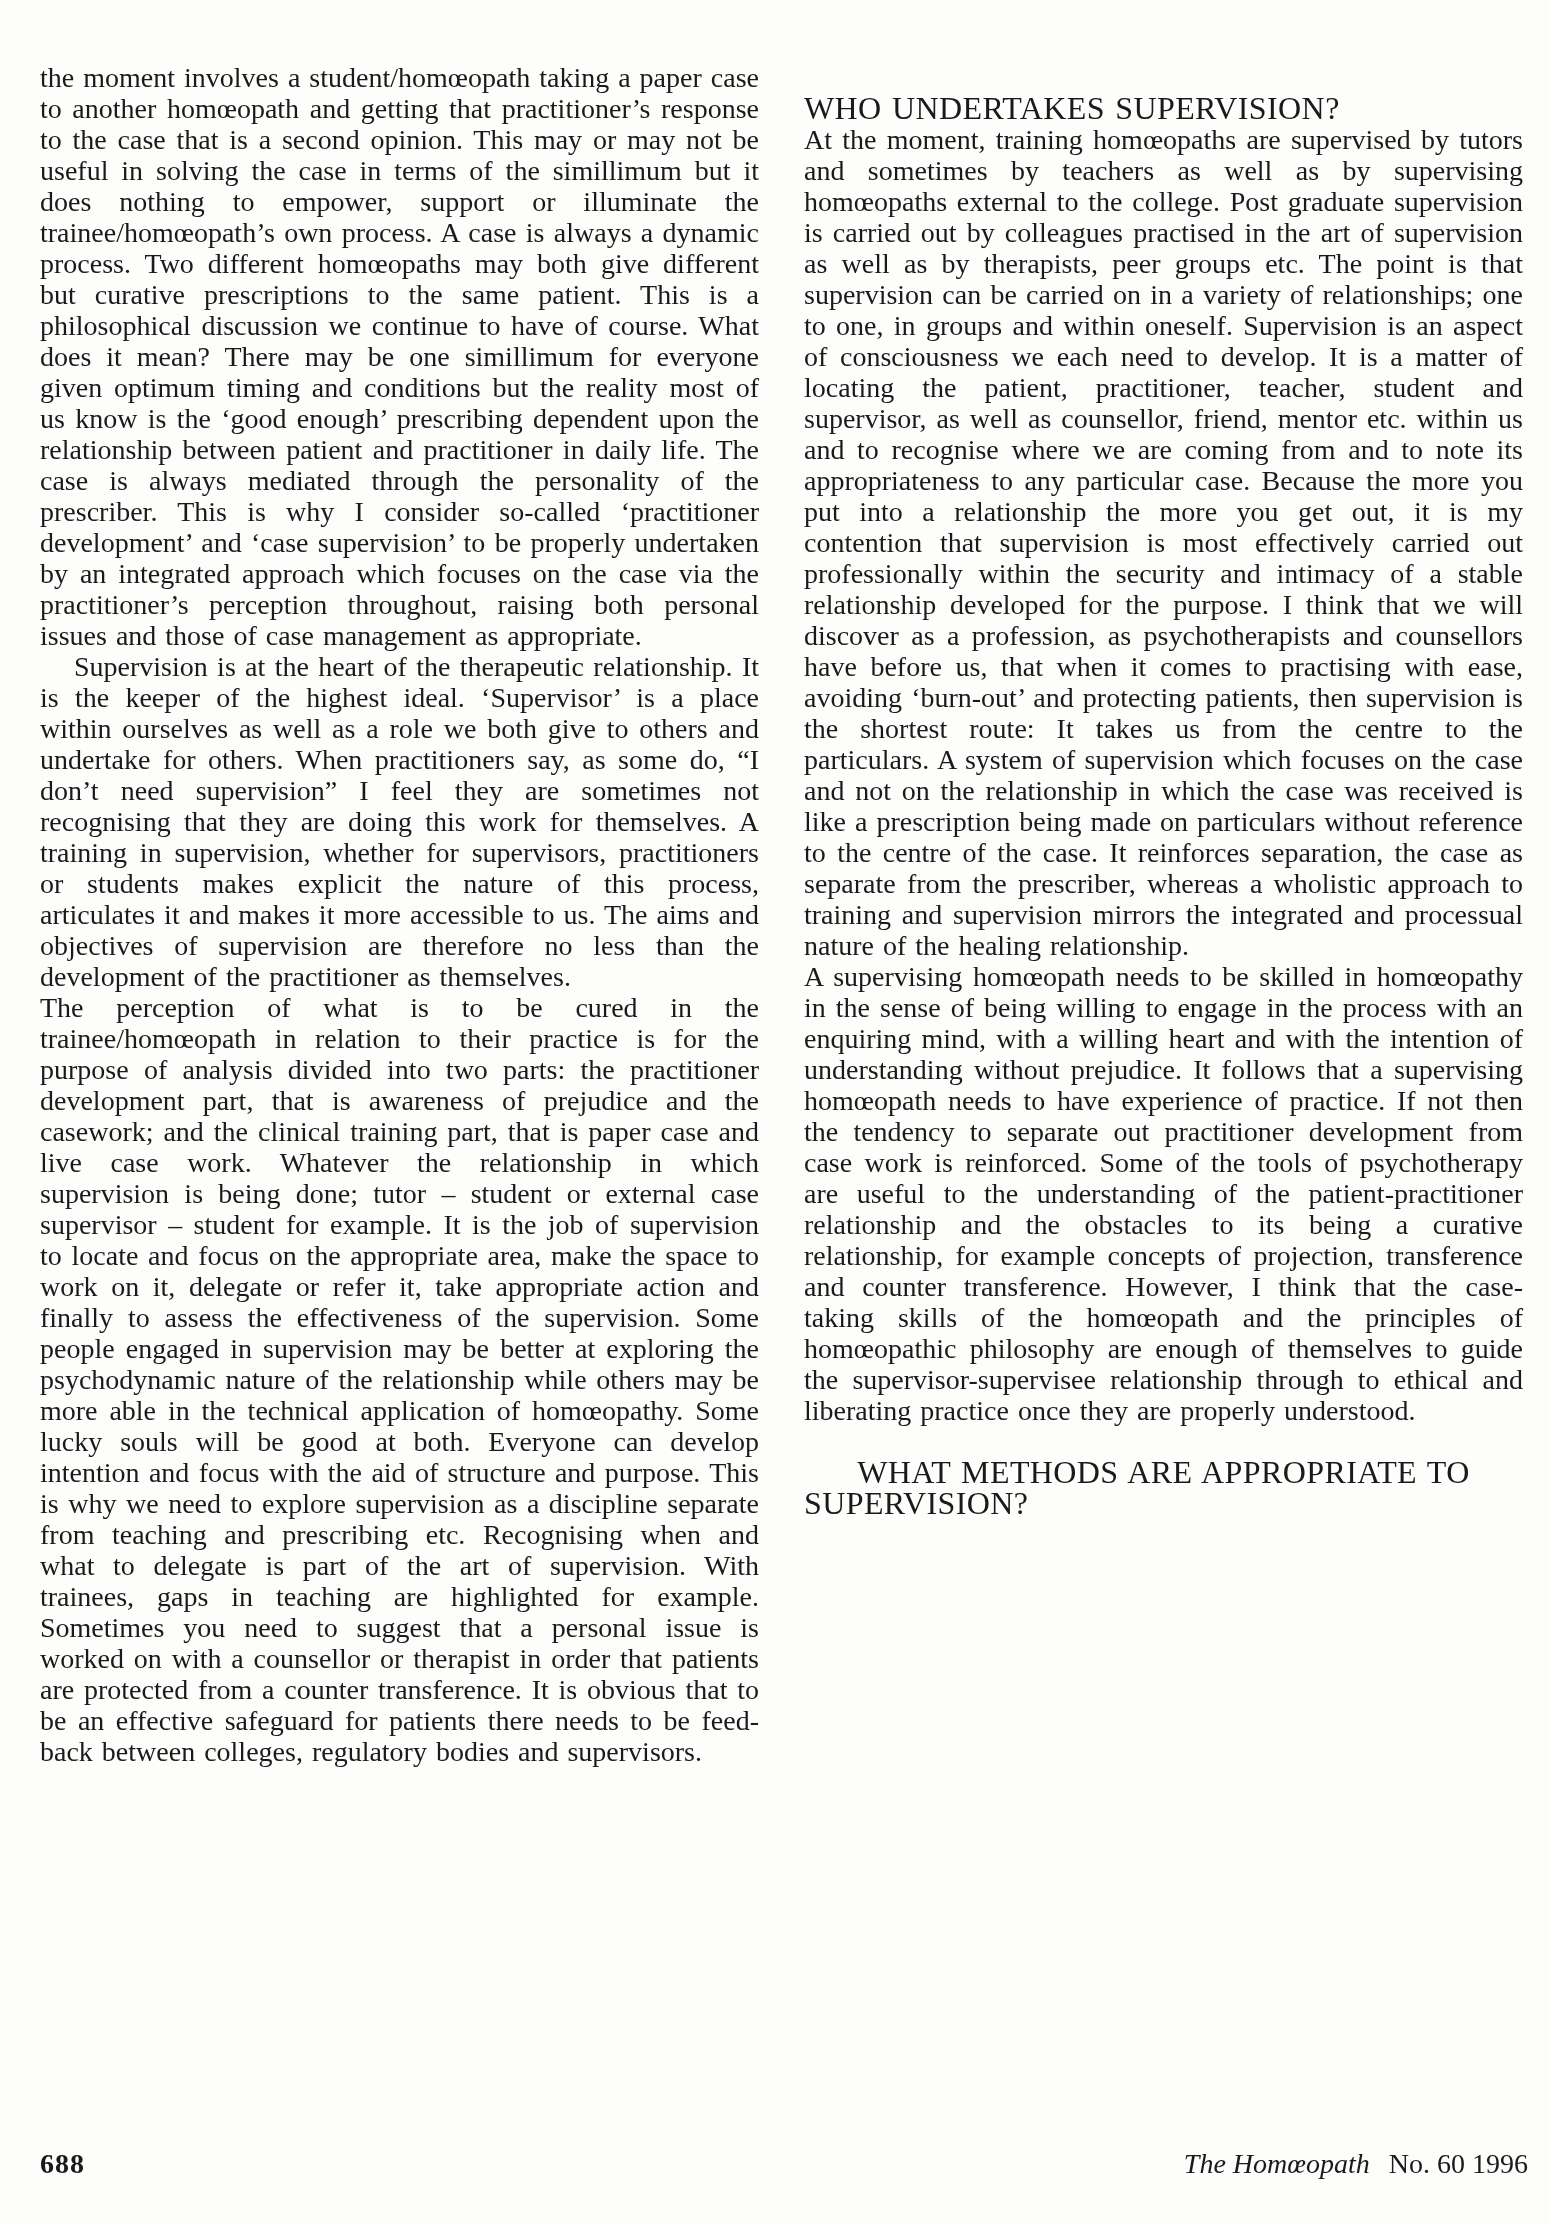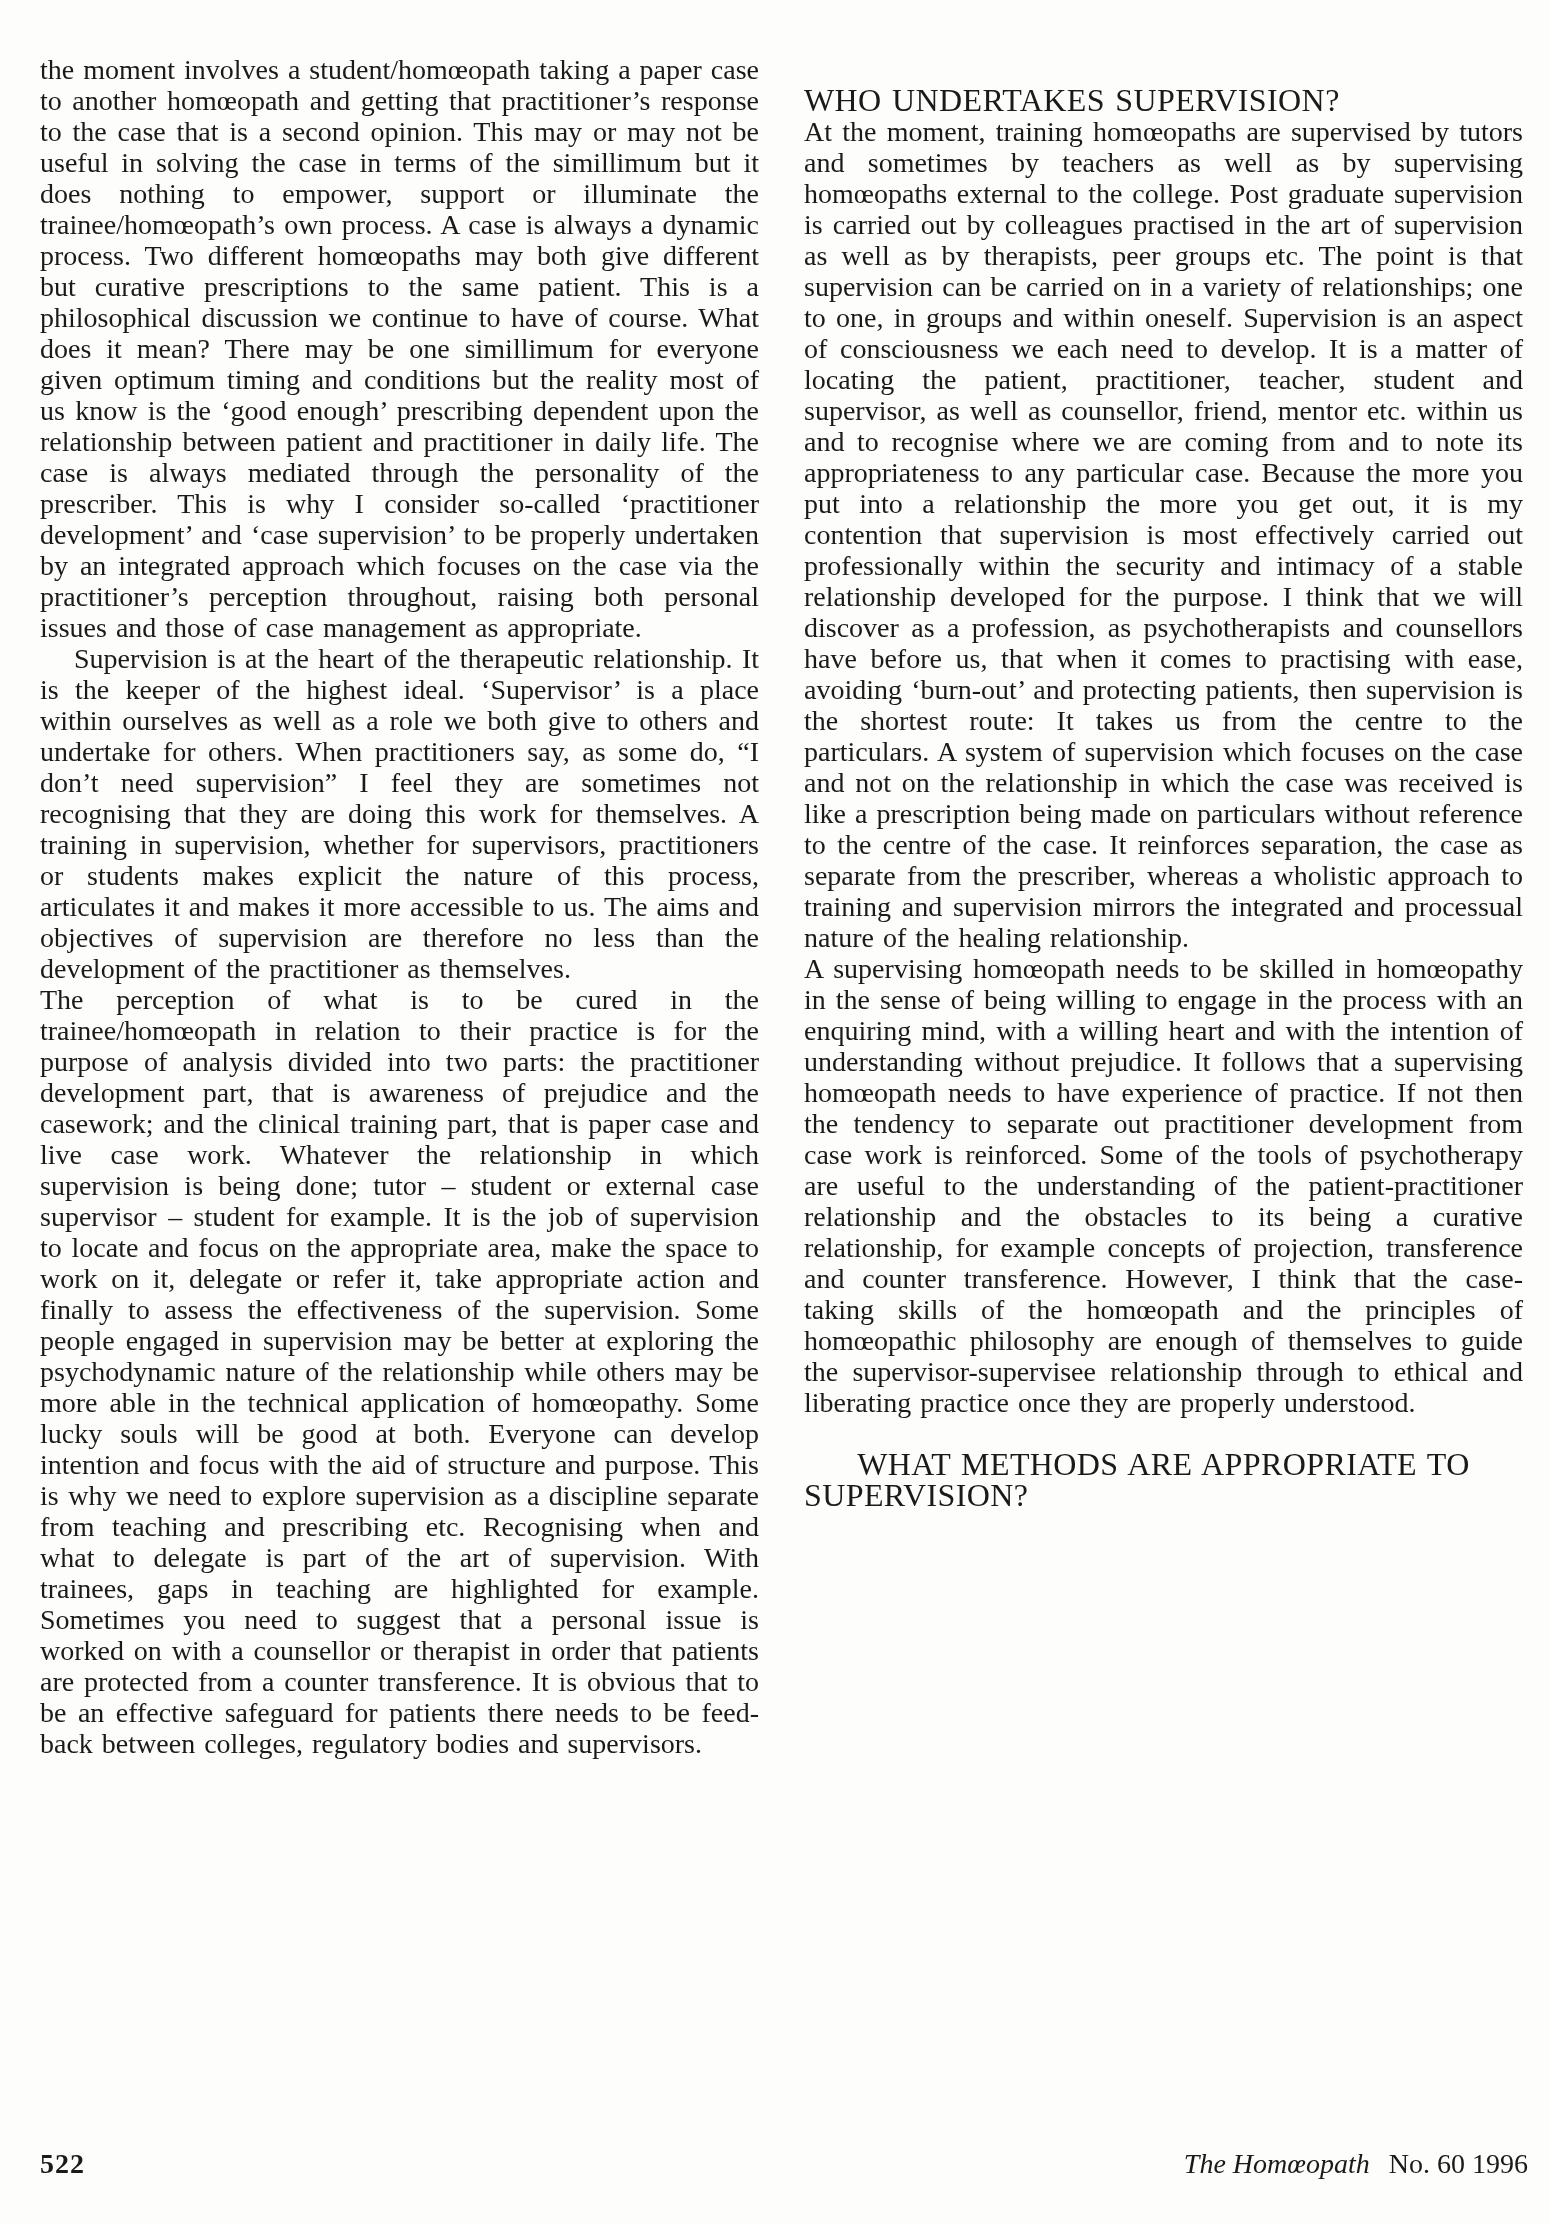--- a/index.html
+++ b/index.html
@@ -8,21 +8,21 @@
     position: relative;
     width: 1550px;
     height: 2224px;
     background: #fdfdfb;
     font-family: "Liberation Serif", serif;
     color: #1a1a1a;
     overflow: hidden;
   }
   .columns {
     position: absolute;
-    top: 54px;
+    top: 62px;
     left: 40px;
     display: flex;
     gap: 45px;
   }
   .column {
     width: 719px;
     text-align: justify;
     font-size: 28px;
     line-height: 31px;
     word-spacing: 2px;
@@ -65,16 +65,16 @@
         <p class="para">The perception of what is to be cured in the trainee/homœopath in relation to their practice is for the purpose of analysis divided into two parts: the practitioner development part, that is awareness of prejudice and the casework; and the clinical training part, that is paper case and live case work. Whatever the relationship in which supervision is being done; tutor – student or external case supervisor – student for example. It is the job of supervision to locate and focus on the appropriate area, make the space to work on it, delegate or refer it, take appropriate action and finally to assess the effectiveness of the supervision. Some people engaged in supervision may be better at exploring the psychodynamic nature of the relationship while others may be more able in the technical application of homœopathy. Some lucky souls will be good at both. Everyone can develop intention and focus with the aid of structure and purpose. This is why we need to explore supervision as a discipline separate from teaching and prescribing etc. Recognising when and what to delegate is part of the art of supervision. With trainees, gaps in teaching are highlighted for example. Sometimes you need to suggest that a personal issue is worked on with a counsellor or therapist in order that patients are protected from a counter transference. It is obvious that to be an effective safeguard for patients there needs to be feed-back between colleges, regulatory bodies and supervisors.</p>
       </div>
     <div class="column">
         <h2 class="heading">WHO UNDERTAKES SUPERVISION?</h2>
         <p class="para">At the moment, training homœopaths are supervised by tutors and sometimes by teachers as well as by supervising homœopaths external to the college. Post graduate supervision is carried out by colleagues practised in the art of supervision as well as by therapists, peer groups etc. The point is that supervision can be carried on in a variety of relationships; one to one, in groups and within oneself. Supervision is an aspect of consciousness we each need to develop. It is a matter of locating the patient, practitioner, teacher, student and supervisor, as well as counsellor, friend, mentor etc. within us and to recognise where we are coming from and to note its appropriateness to any particular case. Because the more you put into a relationship the more you get out, it is my contention that supervision is most effectively carried out professionally within the security and intimacy of a stable relationship developed for the purpose. I think that we will discover as a profession, as psychotherapists and counsellors have before us, that when it comes to practising with ease, avoiding ‘burn-out’ and protecting patients, then supervision is the shortest route: It takes us from the centre to the particulars. A system of supervision which focuses on the case and not on the relationship in which the case was received is like a prescription being made on particulars without reference to the centre of the case. It reinforces separation, the case as separate from the prescriber, whereas a wholistic approach to training and supervision mirrors the integrated and processual nature of the healing relationship.</p>
         <p class="para">A supervising homœopath needs to be skilled in homœopathy in the sense of being willing to engage in the process with an enquiring mind, with a willing heart and with the intention of understanding without prejudice. It follows that a supervising homœopath needs to have experience of practice. If not then the tendency to separate out practitioner development from case work is reinforced. Some of the tools of psychotherapy are useful to the understanding of the patient-practitioner relationship and the obstacles to its being a curative relationship, for example concepts of projection, transference and counter transference. However, I think that the case-taking skills of the homœopath and the principles of homœopathic philosophy are enough of themselves to guide the supervisor-supervisee relationship through to ethical and liberating practice once they are properly understood.</p>
         <h2 class="heading">WHAT METHODS ARE APPROPRIATE TO SUPERVISION?</h2>
       </div>
   </div>
   <div class="footer">
-    <span class="pagenum">522</span>
+    <span class="pagenum">688</span>
     <span class="journal"><span class="journal-title">The Homœopath</span><span class="journal-rest"> No. 60 1996</span></span>
   </div>
 </div>
 
 </body></html>

